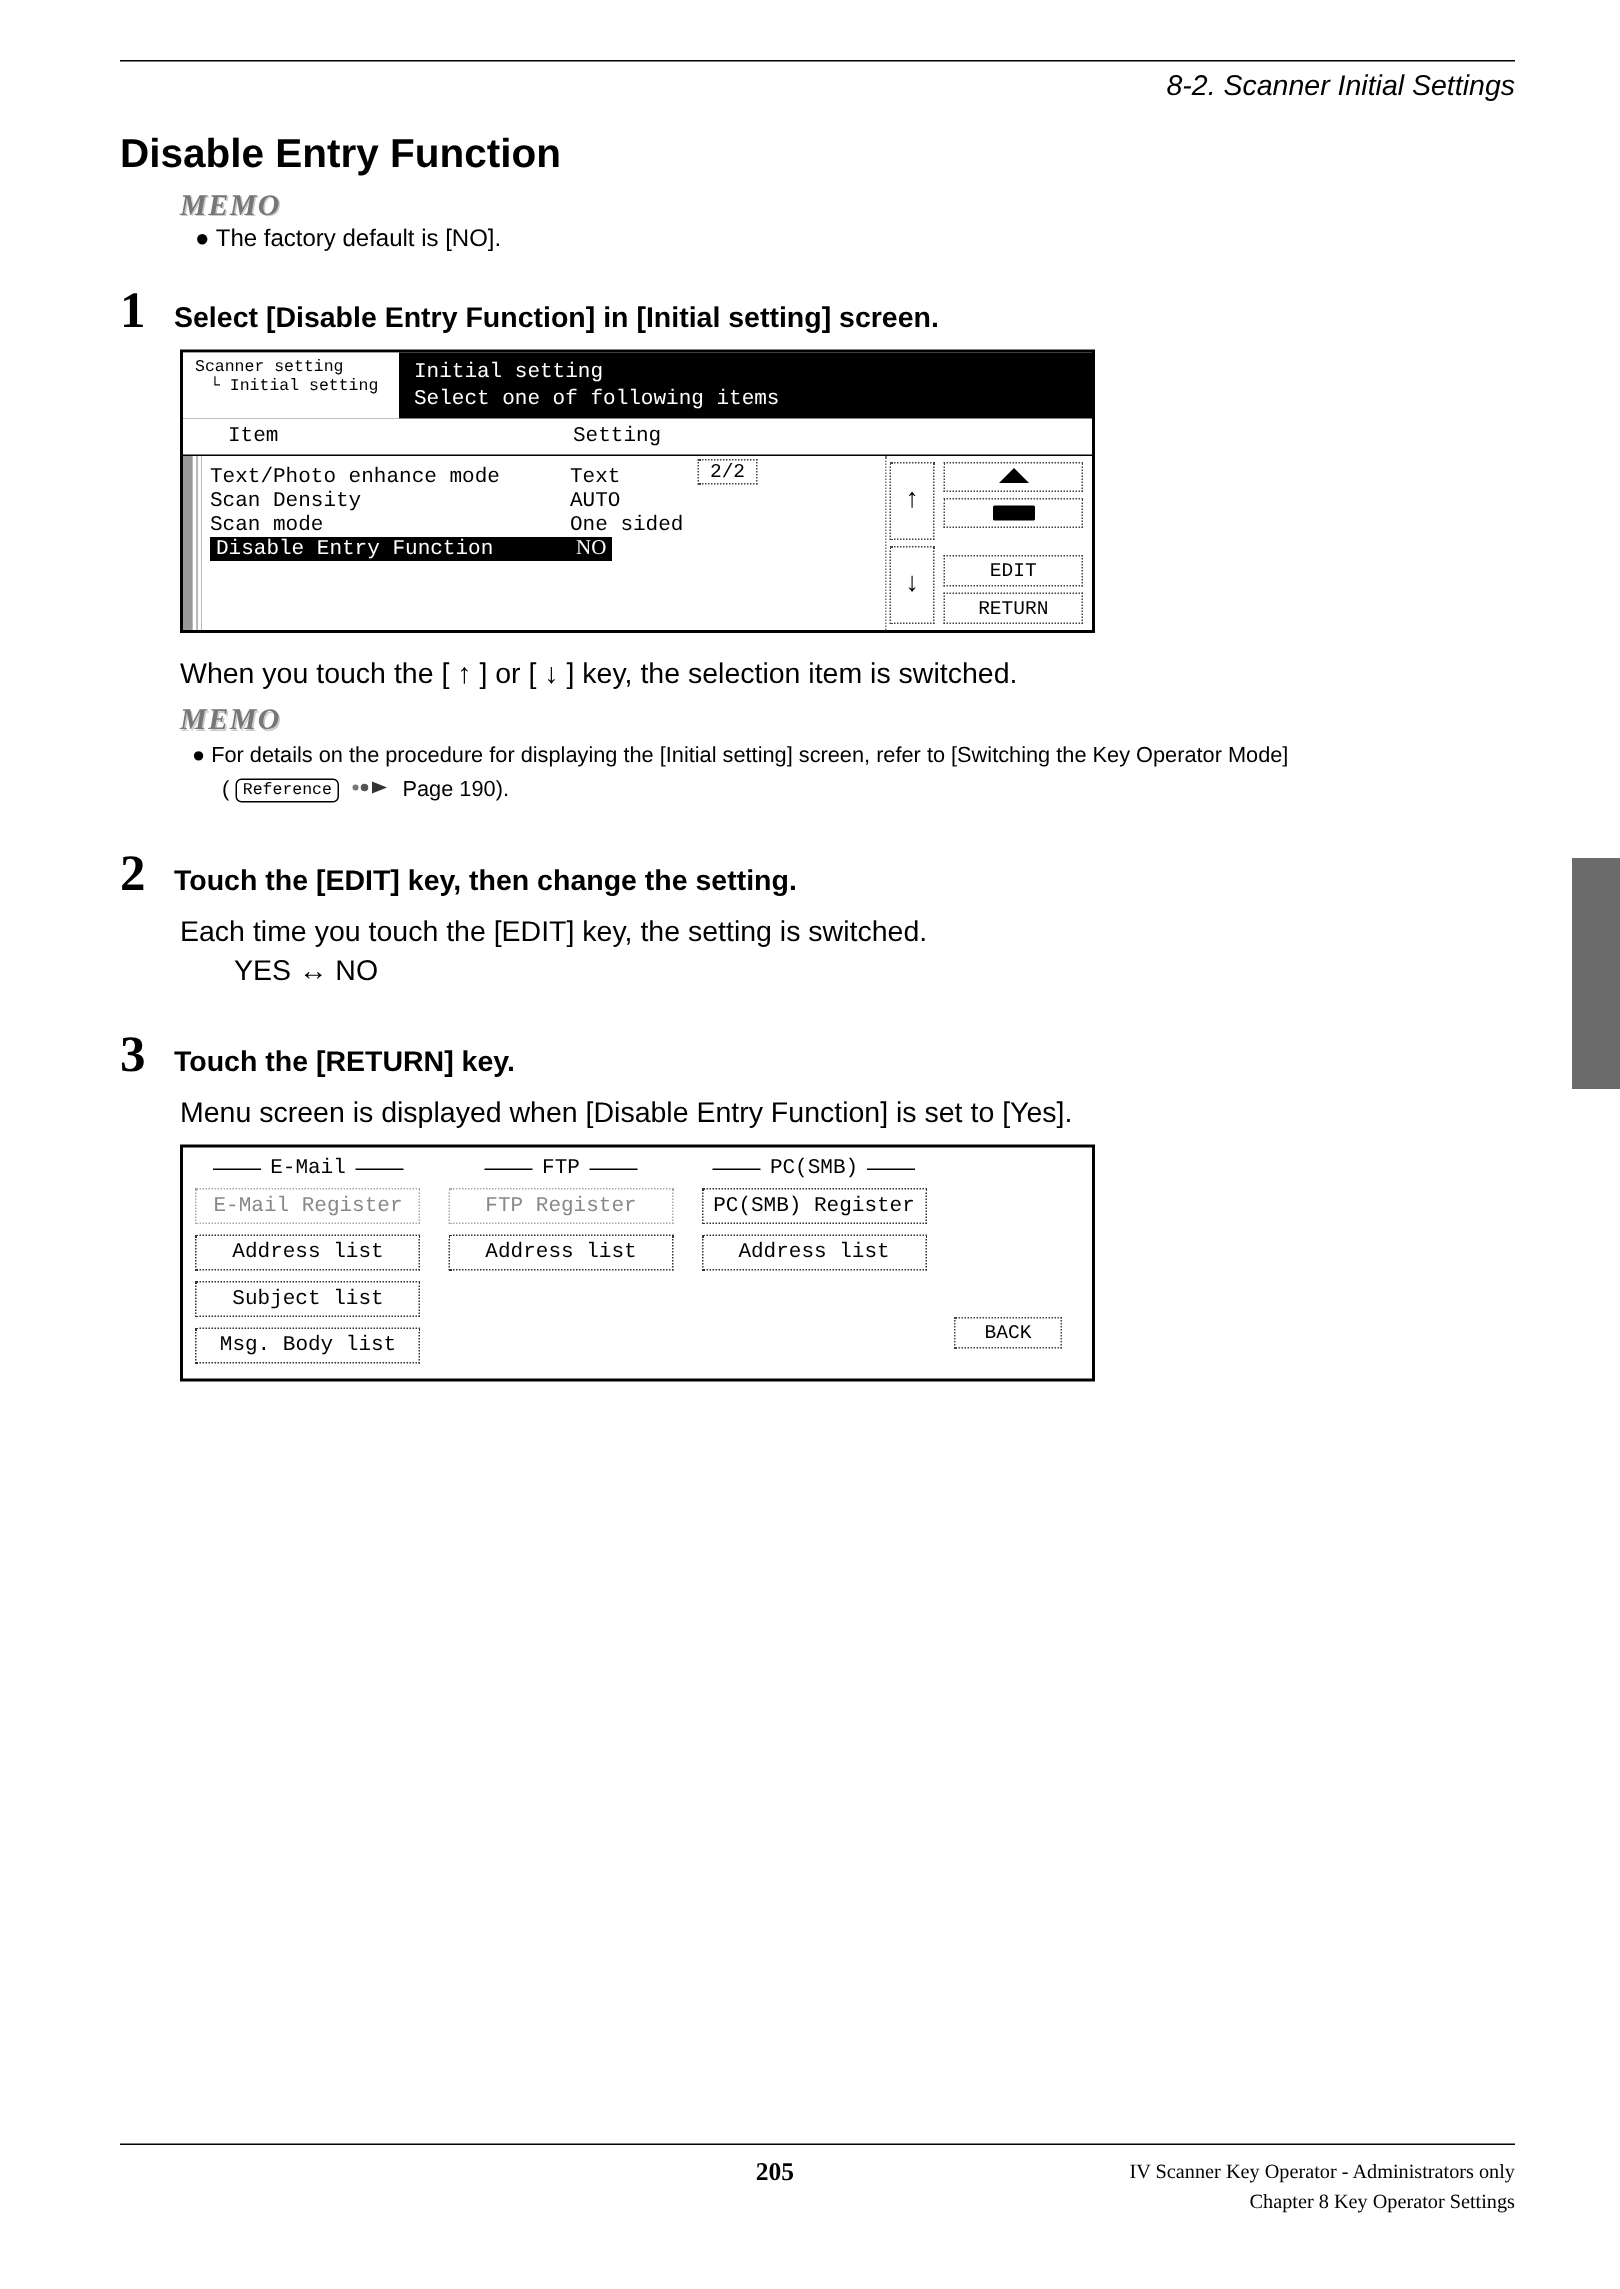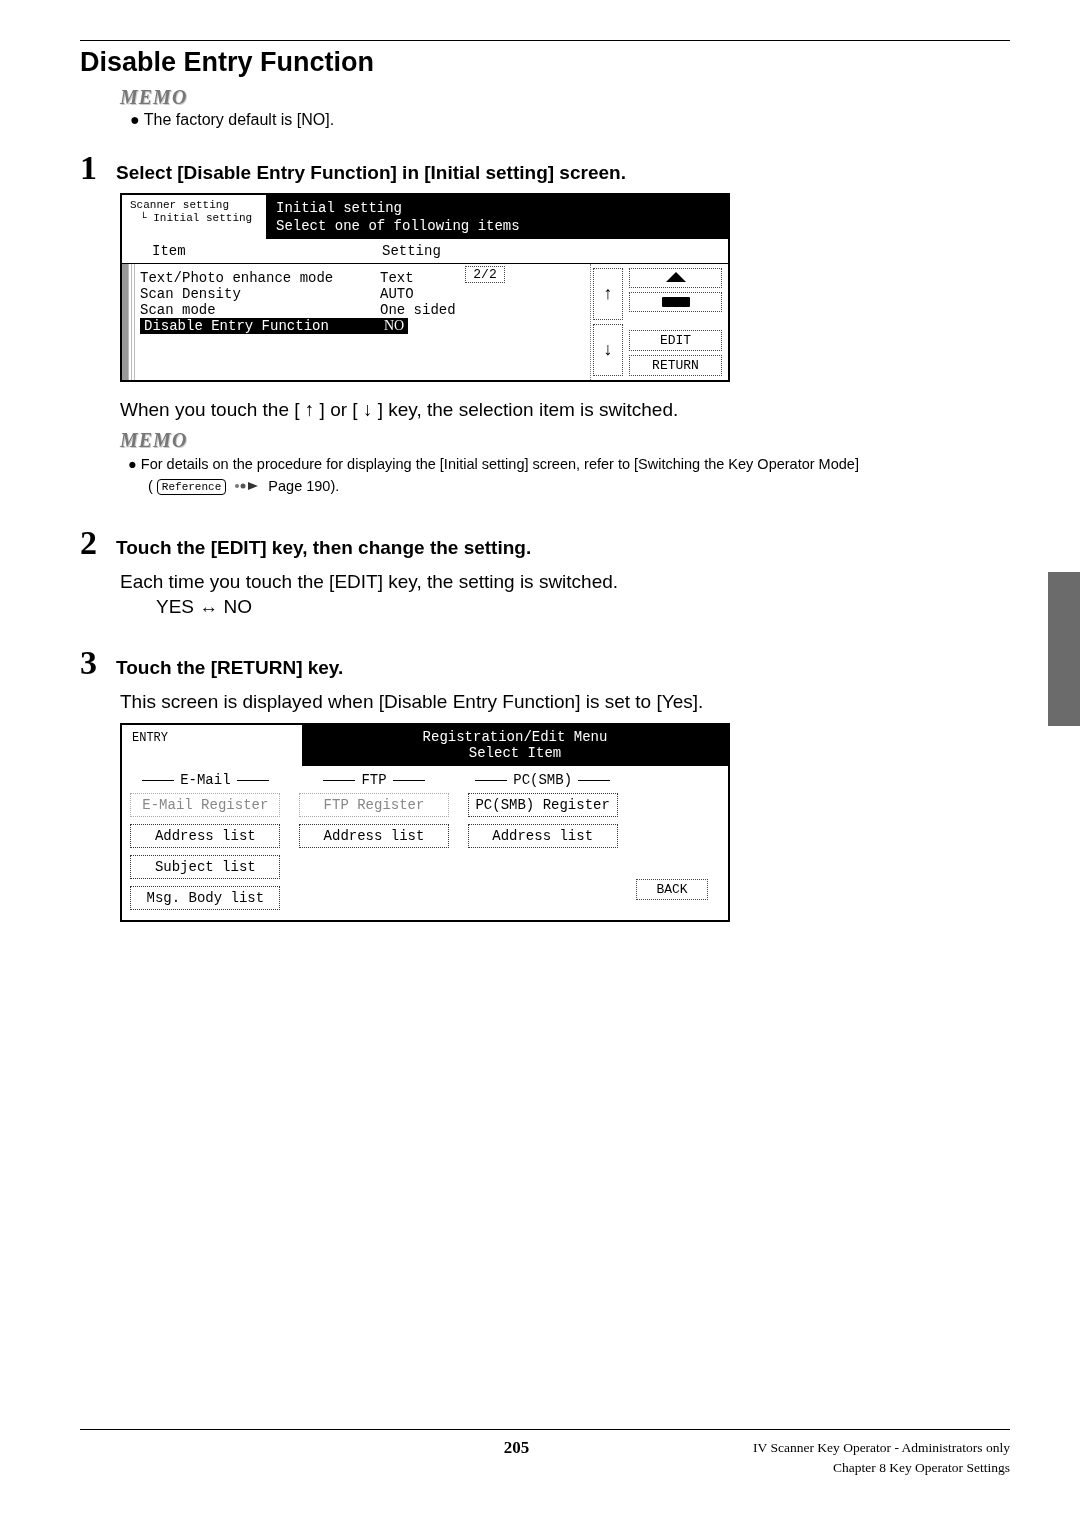--- a/index.html
+++ b/index.html
@@ -298,20 +298,21 @@
     width: 32px;
     height: 154px;
     background: #6b6b6b;
   }
 </style>
 </head>
 <body>
 
 <div class="page">
   <div class="top-line"></div>
+  <div class="section-path">8-2. Scanner Initial Settings</div>
 
   <h1>Disable Entry Function</h1>
 
   <div class="memo">MEMO</div>
   <div class="bullet-line">● The factory default is [NO].</div>
 
   <div class="step">
     <div class="step-num">1</div>
     <div class="step-title">Select [Disable Entry Function] in [Initial setting] screen.</div>
   </div>
@@ -395,30 +396,23 @@
     <div class="step-num">2</div>
     <div class="step-title">Touch the [EDIT] key, then change the setting.</div>
   </div>
   <div class="step-body">Each time you touch the [EDIT] key, the setting is switched.</div>
   <div class="step-body-indent arrow-both">YES ↔ NO</div>
 
   <div class="step" style="margin-top:26px;">
     <div class="step-num">3</div>
     <div class="step-title">Touch the [RETURN] key.</div>
   </div>
-  <div class="step-body">This screen is displayed when [Disable Entry Function] is set to [Yes].</div>
+  <div class="step-body">Menu screen is displayed when [Disable Entry Function] is set to [Yes].</div>
 
   <div class="shot2">
-    <div class="shot2-header">
-      <div class="shot2-header-left">ENTRY</div>
-      <div class="shot2-header-right">
-        <div>Registration/Edit Menu</div>
-        <div>Select Item</div>
-      </div>
-    </div>
     <div class="shot2-body">
       <div class="shot2-col">
         <div class="shot2-col-label">E-Mail</div>
         <div class="shot2-btn dim">E-Mail Register</div>
         <div class="shot2-btn">Address list</div>
         <div class="shot2-btn">Subject list</div>
         <div class="shot2-btn">Msg. Body list</div>
       </div>
       <div class="shot2-col">
         <div class="shot2-col-label">FTP</div>

